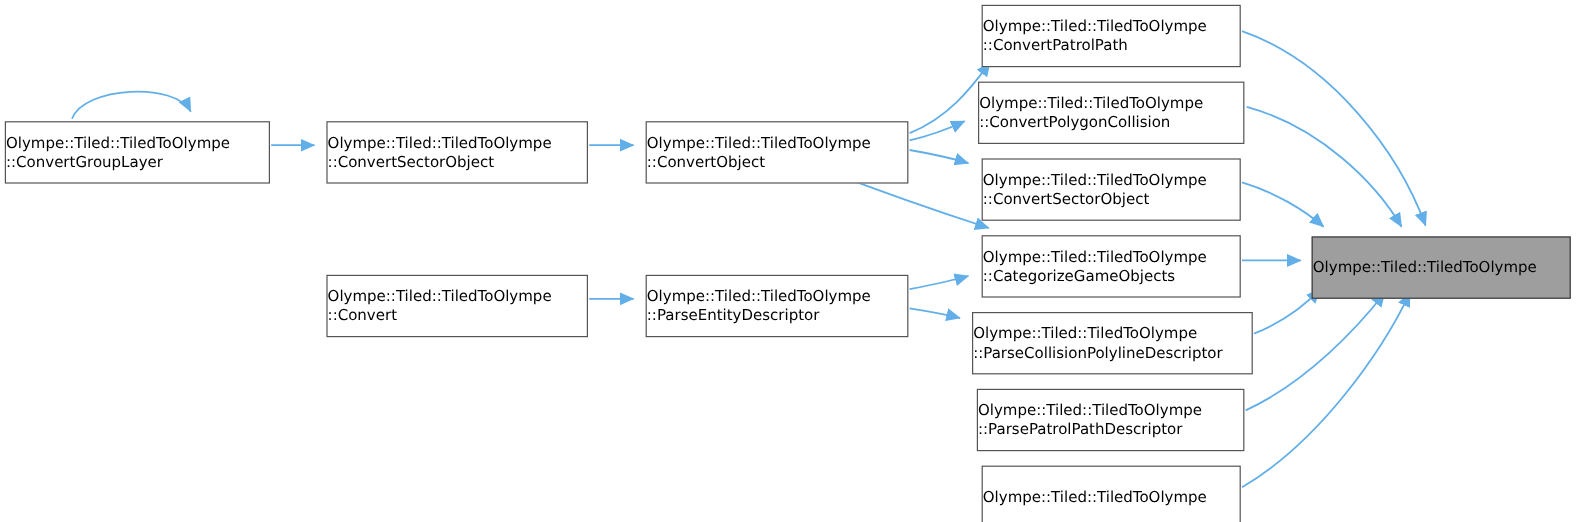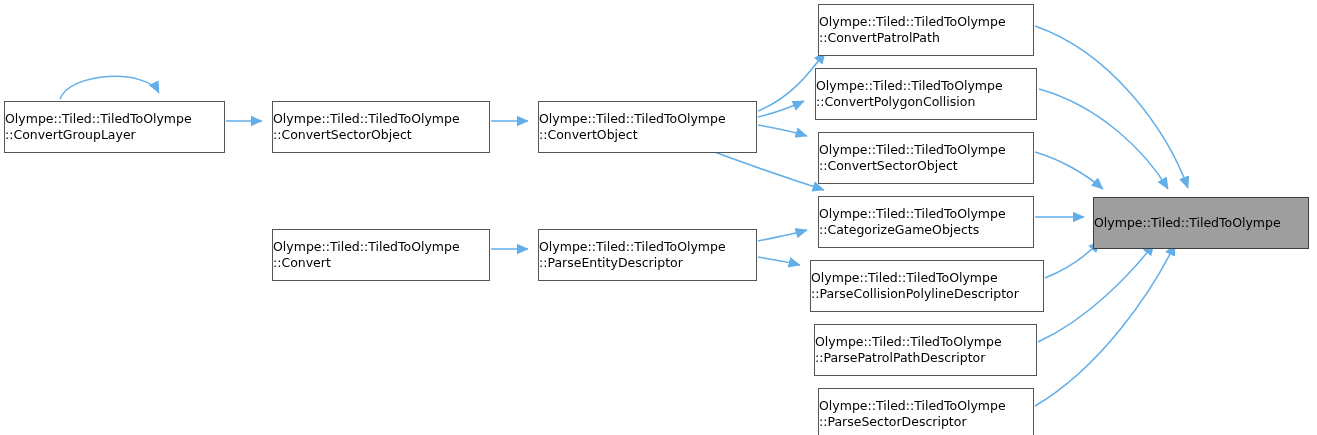--- a/index.html
+++ b/index.html
@@ -93,21 +93,20 @@
     <span>::ParseCollisionPolylineDescriptor</span>
   </div>
 
   <div class="node" style="left:814px;top:324px;width:223px;">
     <span>Olympe::Tiled::TiledToOlympe</span>
     <span>::ParsePatrolPathDescriptor</span>
   </div>
 
   <div class="node" style="left:818px;top:388px;width:216px;">
     <span>Olympe::Tiled::TiledToOlympe</span>
-    <span>::ParseSectorDescriptor</span>
   </div>
 
   <div class="node" style="left:272px;top:229px;width:218px;">
     <span>Olympe::Tiled::TiledToOlympe</span>
     <span>::Convert</span>
   </div>
 
   <div class="node" style="left:538px;top:229px;width:219px;">
     <span>Olympe::Tiled::TiledToOlympe</span>
     <span>::ParseEntityDescriptor</span>

